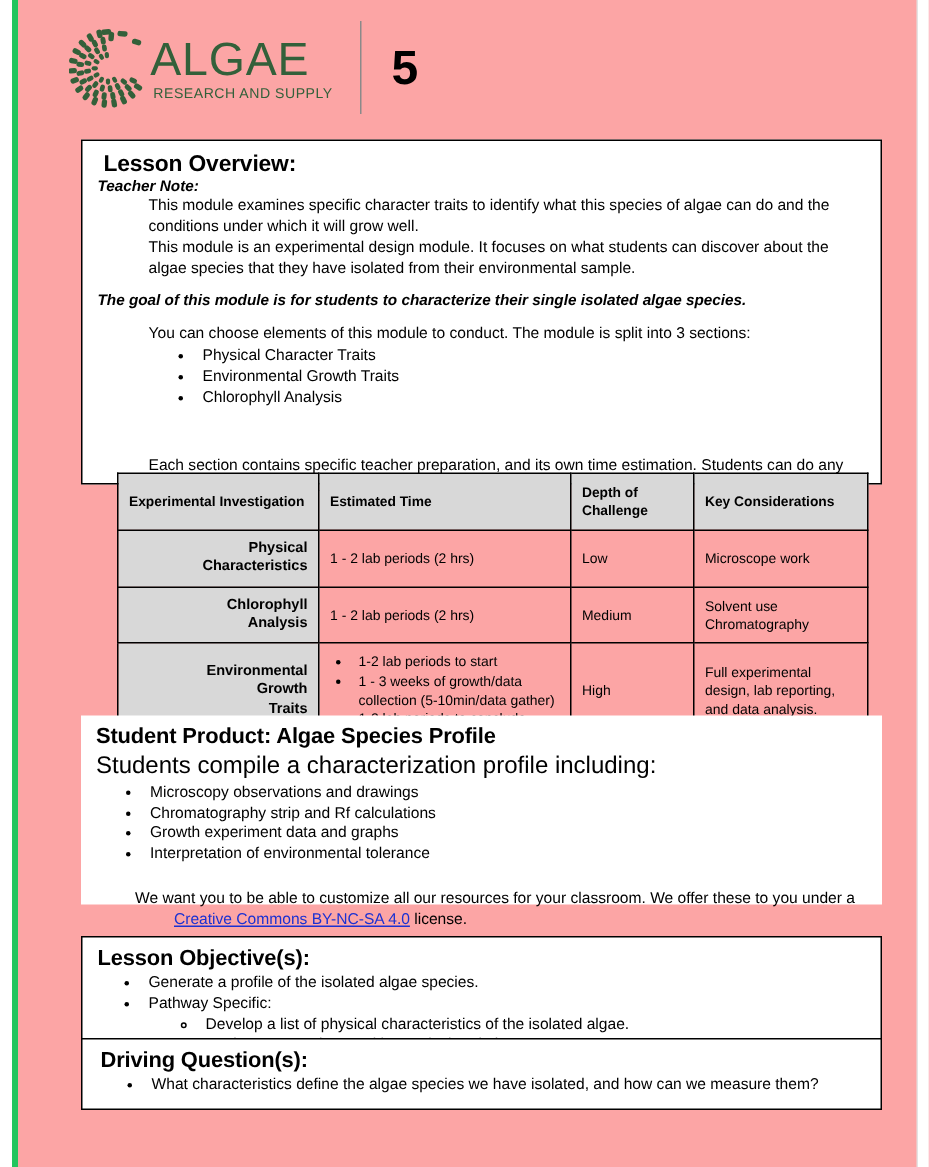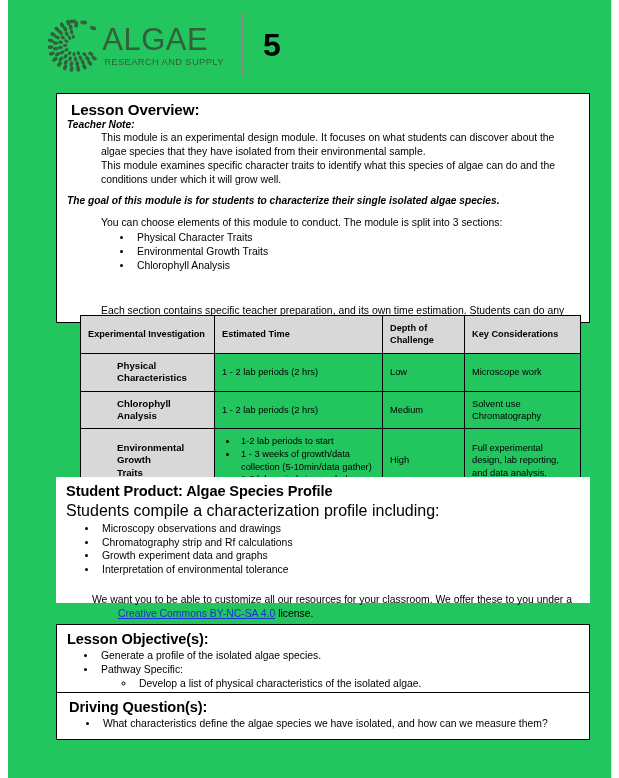--- a/index.html
+++ b/index.html
@@ -16,22 +16,22 @@
     position: relative;
   }
 
   
   .page {
     position: absolute;
     left: 8px;
     top: 0px;
     width: 604px;
     height: 778px;
-    background: #22c55e;
-    border-left: 6px solid #22c55e;
+    background: #fca5a5;
+    border-left: 4px solid #22c55e;
     border-right: 1px solid #e3e3e3;
     box-sizing: border-box;
   }
 
   
   .header {
     position: absolute;
     left: 0; top: 0;
     width: 604px;
     height: 90px;
@@ -152,21 +152,21 @@
     text-align: left;
   }
   .tbl th {
     background: #d8d8d8;
     font-weight: 700;
     font-size: 9.2px;
   }
   .tbl td.rowhead {
     background: #d8d8d8;
     font-weight: 700;
-    text-align: left;
+    text-align: right;
     font-size: 9.7px;
     padding-left: 36px;
   }
   .tbl ul {
     margin: 0; padding: 0 0 0 16px; list-style: disc;
   }
   .tbl ul li { font-size: 9.3px; line-height: 12.6px; padding-left: 3px; }
 
   
   #product-box { top: 477px; height: 126px; padding: 6px 10px 0 10px; border: none; }
@@ -289,22 +289,22 @@
 
     <div class="hdr-divider"></div>
 
     <div class="hdr-num">5</div>
 
   </div>
 
   <div class="box" id="overview-box">
     <div class="sec-title">Lesson Overview:</div>
     <div class="ital-bold tn-label">Teacher Note:</div>
+    <div class="tn-para">This module examines specific character traits to identify what this species of algae can do and the conditions under which it will grow well.</div>
     <div class="tn-para">This module is an experimental design module. It focuses on what students can discover about the algae species that they have isolated from their environmental sample.</div>
-    <div class="tn-para">This module examines specific character traits to identify what this species of algae can do and the conditions under which it will grow well.</div>
     <div class="ital-bold goal">The goal of this module is for students to characterize their single isolated algae species.</div>
     <div class="choose">You can choose elements of this module to conduct.   The module is split into 3 sections:</div>
     <ul class="dots">
       <li>Physical Character Traits</li>
       <li>Environmental Growth Traits</li>
       <li>Chlorophyll Analysis</li>
     </ul>
     <div class="each-sec"><span>Each section contains specific teacher </span><span class="spell-red">preparation</span><span>, and its own time estimation.  </span><span class="gram-blue">Students</span><span> can do any one or many of these experimental design processes.</span></div>
   </div>
 

